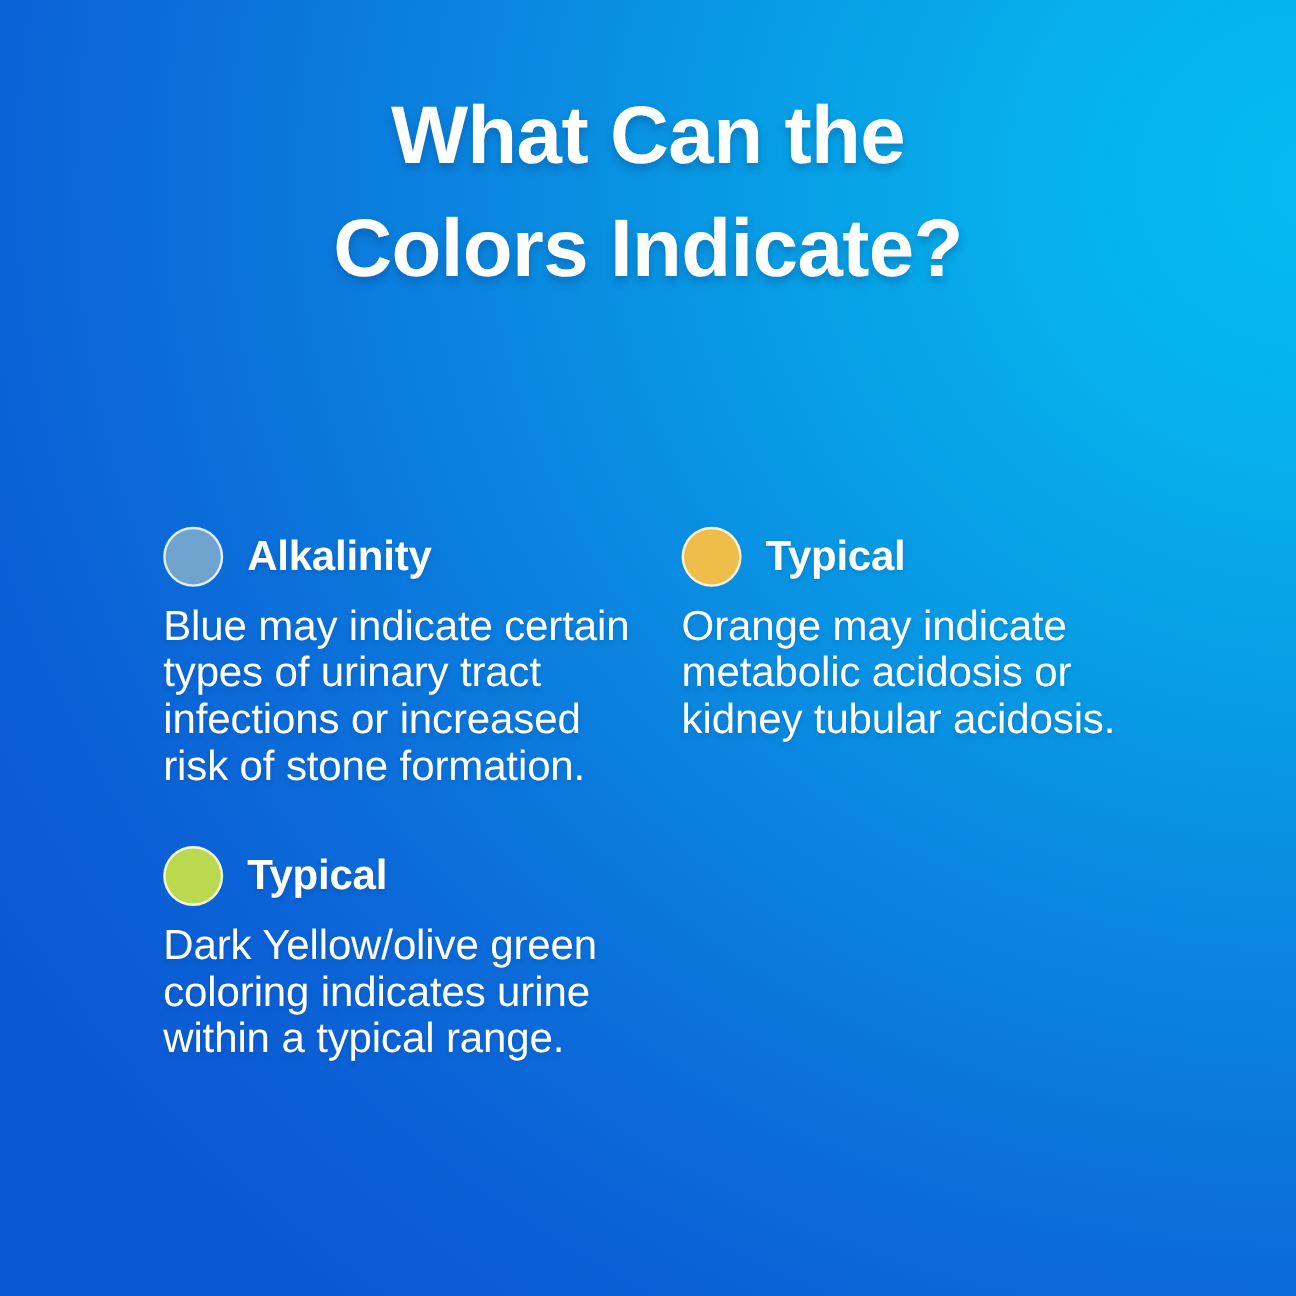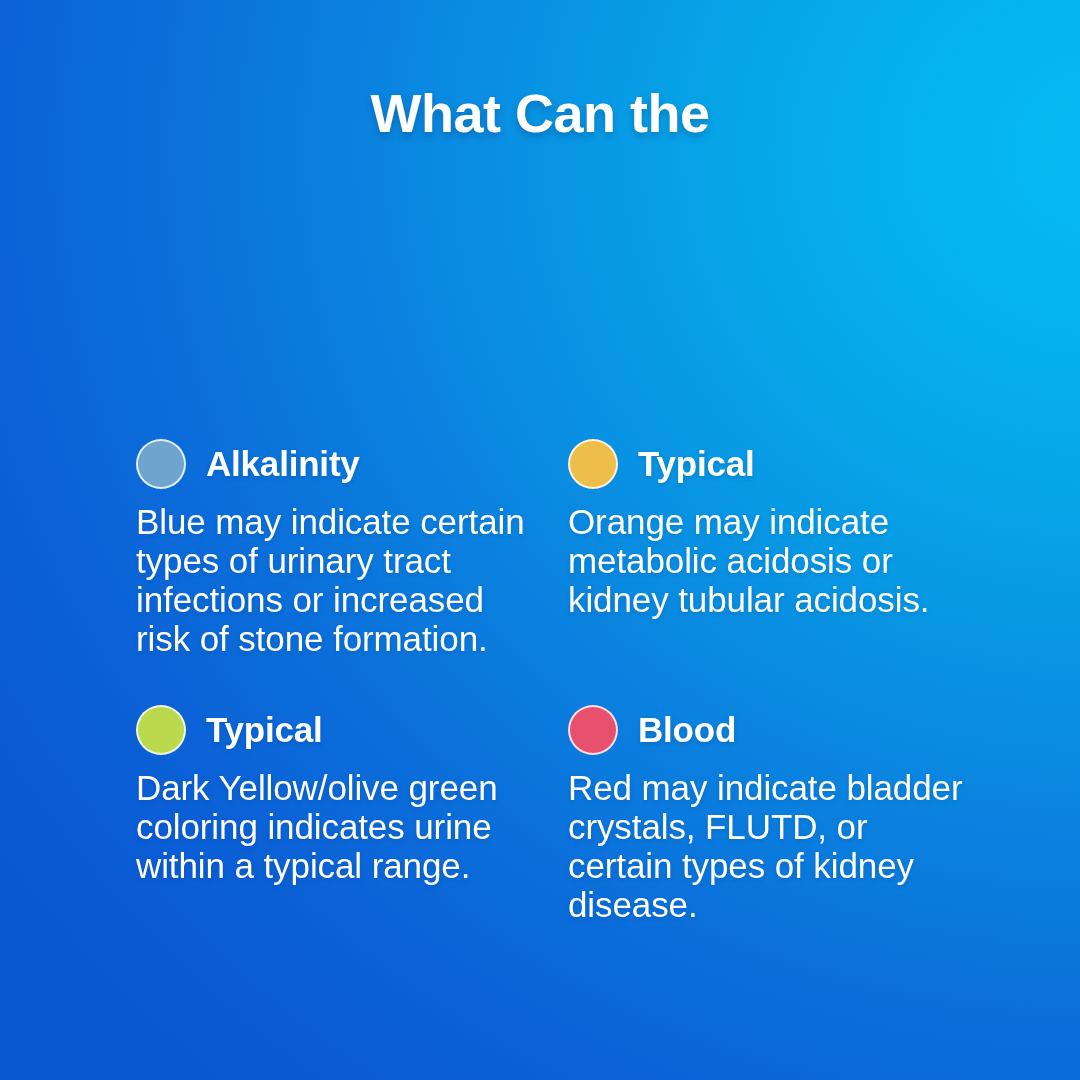--- a/index.html
+++ b/index.html
@@ -37,21 +37,21 @@
     left: 0;
     top: 66px;
     width: 1080px;
     text-align: center;
     padding: 0 60px;
     box-sizing: border-box;
   }
   .title-line {
     display: block;
     color: #ffffff;
-    font-size: 54px;
+    font-size: 68px;
     font-weight: bold;
     line-height: 94px;
     letter-spacing: -0.5px;
     text-shadow: 0 4px 7px rgba(6, 48, 110, 0.30);
   }
 
   
   .cards {
     position: absolute;
     left: 136px;
@@ -100,20 +100,21 @@
     text-shadow: 0 2px 4px rgba(6, 48, 110, 0.18);
   }
 </style>
 </head>
 <body>
 
 <div id="infographic">
 
   <div class="title-block">
     <span class="title-line">What Can the</span>
+    <span class="title-line">Colors Indicate?</span>
   </div>
 
   <div class="cards">
 
     <div class="card">
       <div class="card-head">
         <span class="swatch" style="background-color: rgb(111, 164, 206);"></span>
         <span class="card-title">Alkalinity</span>
       </div>
       <div class="card-body">Blue may indicate certain types of urinary tract infections or increased risk of stone formation.</div>
@@ -128,22 +129,15 @@
     </div>
 
     <div class="card">
       <div class="card-head">
         <span class="swatch" style="background-color: rgb(186, 217, 78);"></span>
         <span class="card-title">Typical</span>
       </div>
       <div class="card-body">Dark Yellow/olive green coloring indicates urine within a typical range.</div>
     </div>
 
-    <div class="card">
-      <div class="card-head">
-        <span class="swatch" style="background-color: rgb(232, 81, 110);"></span>
-        <span class="card-title">Blood</span>
-      </div>
-      <div class="card-body">Red may indicate bladder crystals, FLUTD, or certain types of kidney disease.</div>
-    </div>
 
   </div>
 </div>
 
 </body></html>

